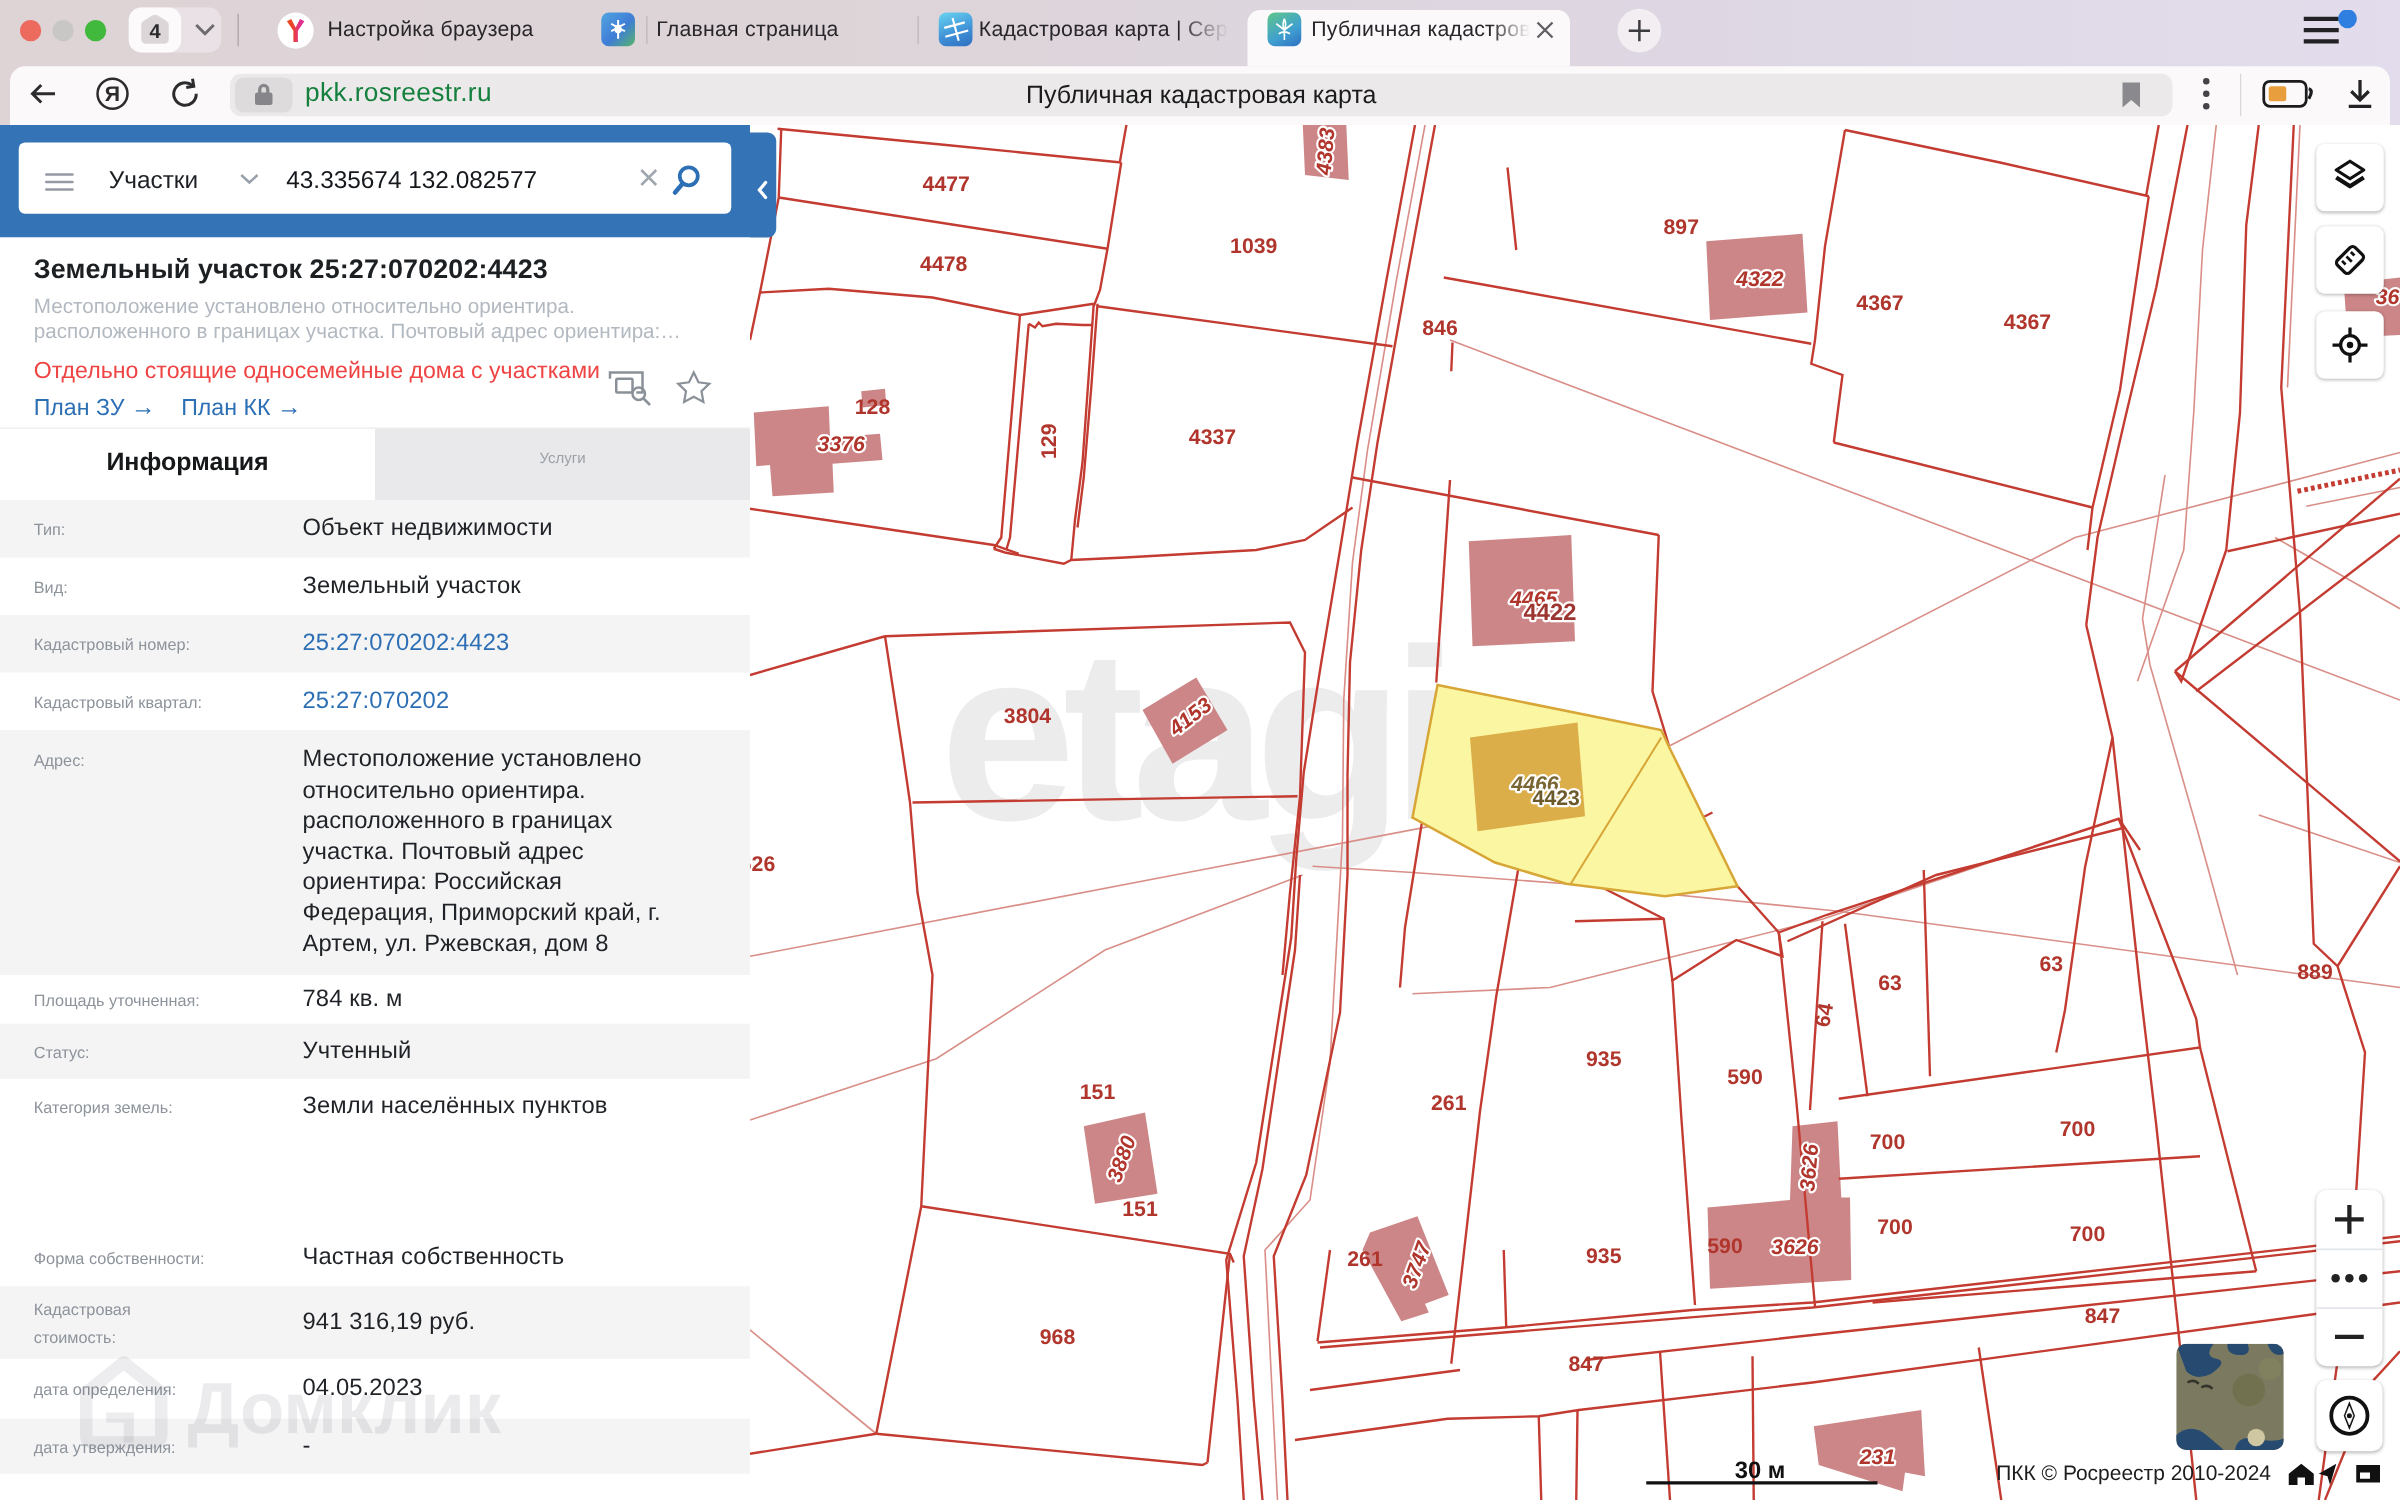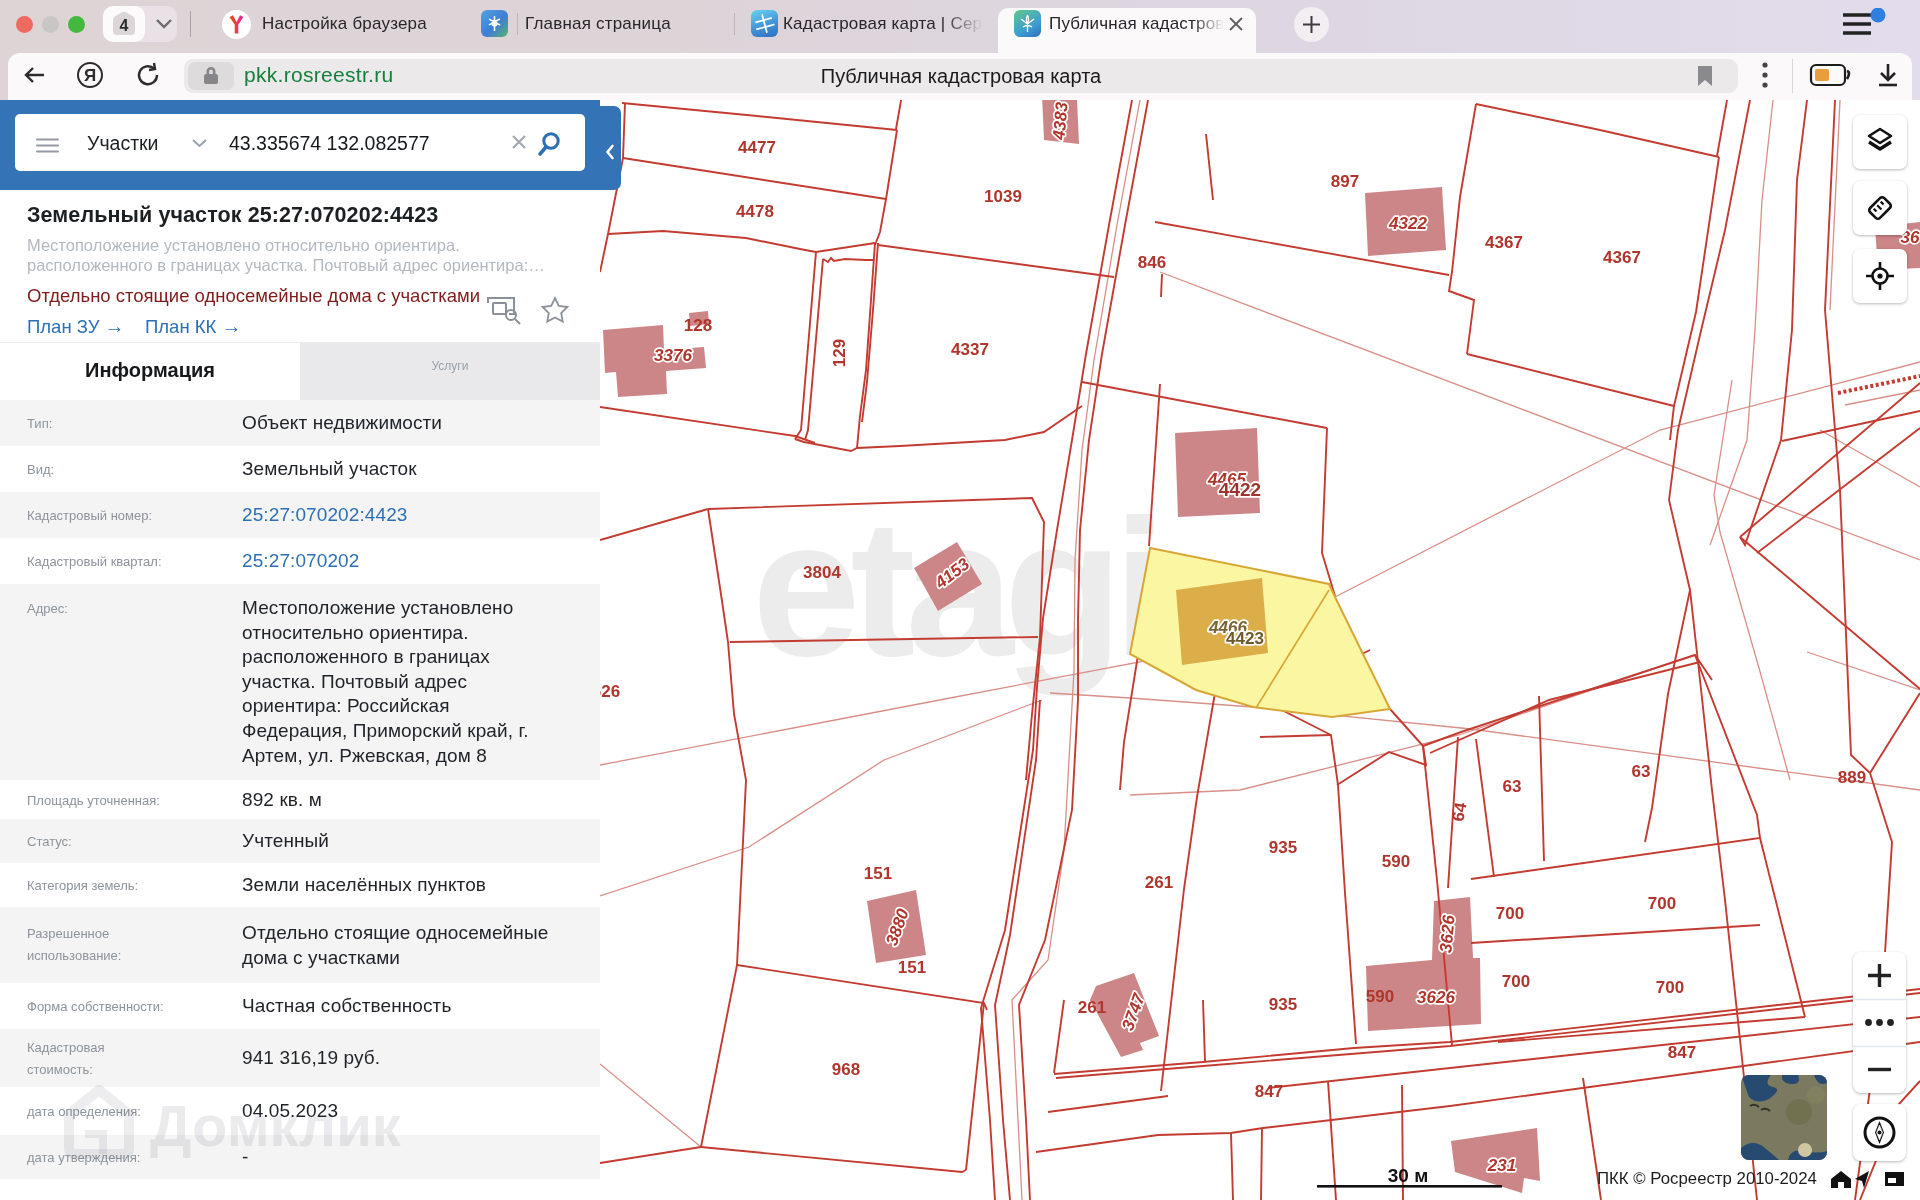--- a/index.html
+++ b/index.html
@@ -290,21 +290,21 @@
 <text x="214" y="36" font-size="19.5" fill="#15181c" font-family="Liberation Sans,sans-serif">43.335674 132.082577</text>
 <path d="M498 22 l12 12 M510 22 l-12 12" stroke="#a0a7af" stroke-width="2"></path>
 <circle cx="536" cy="27" r="7.2" fill="none" stroke="#2d6fb4" stroke-width="3"></circle>
 <path d="M531 33 l-6 7" stroke="#2d6fb4" stroke-width="3.6" stroke-linecap="round"></path>
 </svg>
 </div>
 </div>
 <div style="position:absolute; left:0; top:90px; width:600px; height:252px; background:#fff;">
 <div style="position:absolute; left:27px; top:13px; font-size:21.5px; font-weight:bold; color:#1d2023; letter-spacing:0.1px;">Земельный участок 25:27:070202:4423</div>
 <div style="position:absolute; left:27px; top:46px; font-size:16.5px; color:#b3b9c0; line-height:19.5px;">Местоположение установлено относительно ориентира.<br>расположенного в границах участка. Почтовый адрес ориентира:…</div>
-<div style="position:absolute; left:27px; top:95px; font-size:18.5px; color:#7f1d1d;">Отдельно стоящие односемейные дома с участками</div>
+<div style="position:absolute; left:27px; top:95px; font-size:18.5px; color:#ef4444;">Отдельно стоящие односемейные дома с участками</div>
 <div style="position:absolute; left:27px; top:125px; font-size:18.5px;" class="blu">План ЗУ <span style="font-size:20px;">→</span></div>
 <div style="position:absolute; left:145px; top:125px; font-size:18.5px;" class="blu">План КК <span style="font-size:20px;">→</span></div>
 <svg style="position:absolute; left:485px; top:105px;" width="90" height="30" viewBox="0 0 90 30">
 <g fill="none" stroke="#8b9198" stroke-width="2">
 <path d="M3 8 v-5 h26 v16 h-5"></path>
             <rect x="8" y="8" width="13" height="11" rx="1"></rect>
             <circle cx="26" cy="20" r="5"></circle>
             <path d="M30 24 l5 5"></path>
 <path d="M70 3 l3.8 7.8 8.6 1.2 -6.2 6 1.5 8.6 -7.7 -4.1 -7.7 4.1 1.5 -8.6 -6.2 -6 8.6 -1.2 z" stroke-width="1.8"></path>
 </g>
@@ -332,33 +332,29 @@
 <div class="row" style="top:438px; height:46px;">
         <div class="rlbl" style="top:13px;">Кадастровый квартал:</div>
         <div class="rval blu" style="top:11px;">25:27:070202</div>
       </div>
 <div class="row g" style="top:484px; height:196px;">
         <div class="rlbl" style="top:14px;">Адрес:</div>
         <div class="rval" style="top:12px;">Местоположение установлено<br>относительно ориентира.<br>расположенного в границах<br>участка. Почтовый адрес<br>ориентира: Российская<br>Федерация, Приморский край, г.<br>Артем, ул. Ржевская, дом 8</div>
       </div>
 <div class="row" style="top:680px; height:39px;">
         <div class="rlbl" style="top:10px;">Площадь уточненная:</div>
-        <div class="rval" style="top:8px;">892 кв. м</div>
+        <div class="rval" style="top:8px;">784 кв. м</div>
       </div>
 <div class="row g" style="top:719px; height:44px;">
         <div class="rlbl" style="top:12px;">Статус:</div>
         <div class="rval" style="top:10px;">Учтенный</div>
       </div>
 <div class="row" style="top:763px; height:44px;">
         <div class="rlbl" style="top:12px;">Категория земель:</div>
         <div class="rval" style="top:10px;">Земли населённых пунктов</div>
-      </div>
-<div class="row g" style="top:807px; height:76px;">
-        <div class="rlbl" style="top:16px;">Разрешенное<br>использование:</div>
-        <div class="rval" style="top:14px;">Отдельно стоящие односемейные<br>дома с участками</div>
       </div>
 <div class="row" style="top:883px; height:46px;">
         <div class="rlbl" style="top:13px;">Форма собственности:</div>
         <div class="rval" style="top:11px;">Частная собственность</div>
       </div>
 <div class="row g" style="top:929px; height:58px;">
         <div class="rlbl" style="top:8px;">Кадастровая<br>стоимость:</div>
         <div class="rval" style="top:17px;">941 316,19 руб.</div>
       </div>
 <div class="row" style="top:987px; height:48px;">

